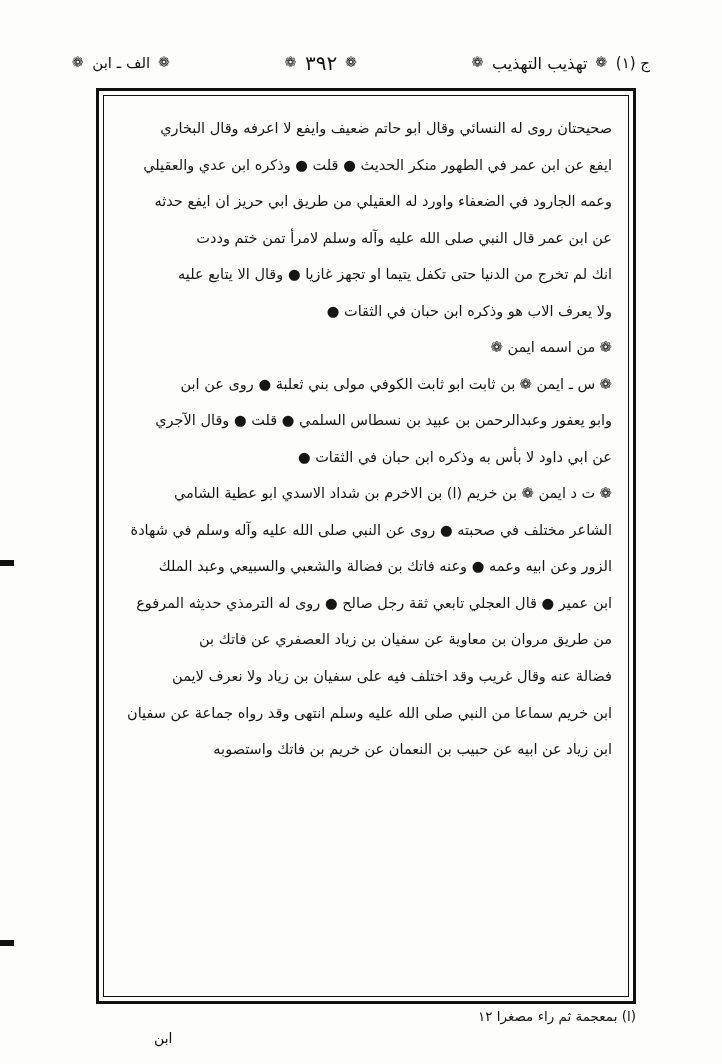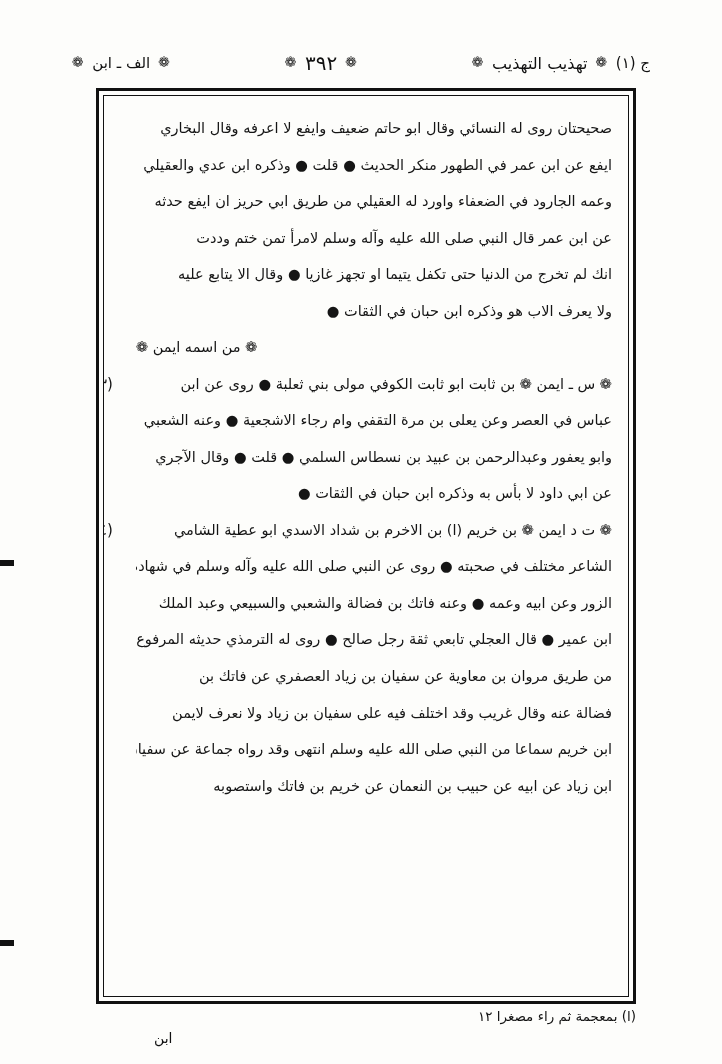--- a/index.html
+++ b/index.html
@@ -61,35 +61,35 @@
     height: 916px;
     border: 3px solid #111;
     box-sizing: border-box;
     background: #fdfdfb;
   }
   .frame-inner {
     position: absolute;
     inset: 4px;
     border: 1px solid #111;
     box-sizing: border-box;
-    padding: 14px 16px 10px 32px;
+    padding: 14px 16px 10px 8px;
     overflow: hidden;
   }
   .body-text {
     direction: rtl;
     text-align: justify;
     font-size: 14.5px;
     line-height: 2.52;
     color: #151515;
   }
   .line {
     white-space: nowrap;
     overflow: hidden;
   }
-  .centered { text-align: left; white-space: normal; }
+  .centered { text-align: right; white-space: normal; }
 
   
   .entry {
     position: relative;
   }
   .entry-no {
     position: absolute;
     left: -74px;
     top: 0;
     width: 66px;
@@ -170,21 +170,20 @@
 
         <div class="line centered">
           <span>❁</span>
           <span>من اسمه ايمن</span>
           <span>❁</span>
         </div>
 
         <div class="entry">
           <div class="entry-no">(٧٢٣)</div>
           <div class="line">❁ س ـ ايمن ❁ بن ثابت ابو ثابت الكوفي مولى بني ثعلبة ● روى عن ابن</div>
-          <div class="line">عباس في العصر وعن يعلى بن مرة التقفي وام رجاء الاشجعية ● وعنه الشعبي</div>
           <div class="line">وابو يعفور وعبدالرحمن بن عبيد بن نسطاس السلمي ● قلت ● وقال الآجري</div>
           <div class="line">عن ابي داود لا بأس به وذكره ابن حبان في الثقات ●</div>
         </div>
 
         <div class="entry">
           <div class="entry-no">(٧٢٤)</div>
           <div class="line">❁ ت د ايمن ❁ بن خريم (ا) بن الاخرم بن شداد الاسدي ابو عطية الشامي</div>
           <div class="line">الشاعر مختلف في صحبته ● روى عن النبي صلى الله عليه وآله وسلم في شهادة</div>
           <div class="line">الزور وعن ابيه وعمه ● وعنه فاتك بن فضالة والشعبي والسبيعي وعبد الملك</div>
           <div class="line">ابن عمير ● قال العجلي تابعي ثقة رجل صالح ● روى له الترمذي حديثه المرفوع</div>

